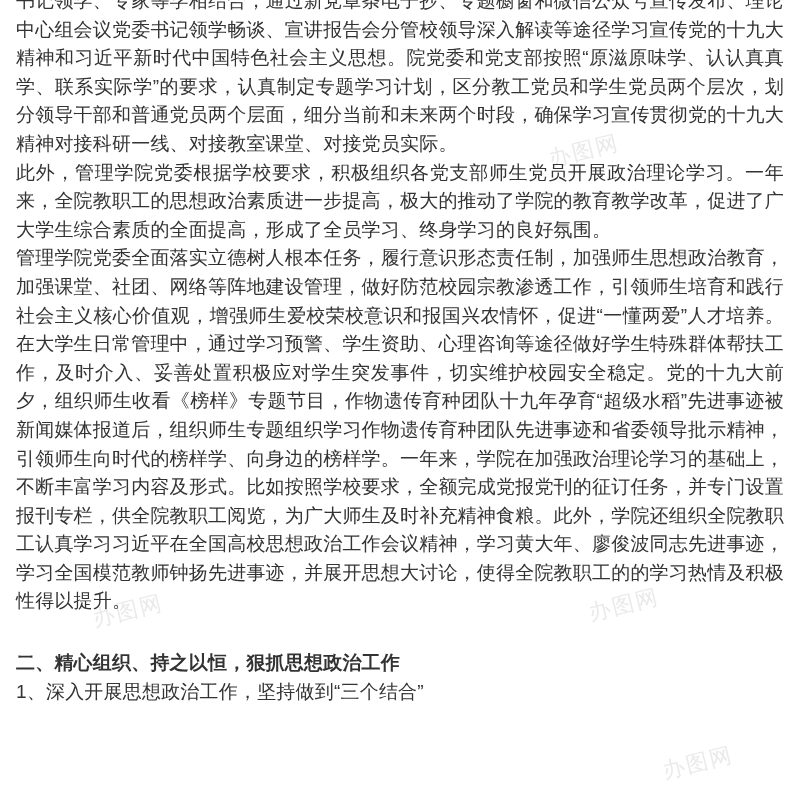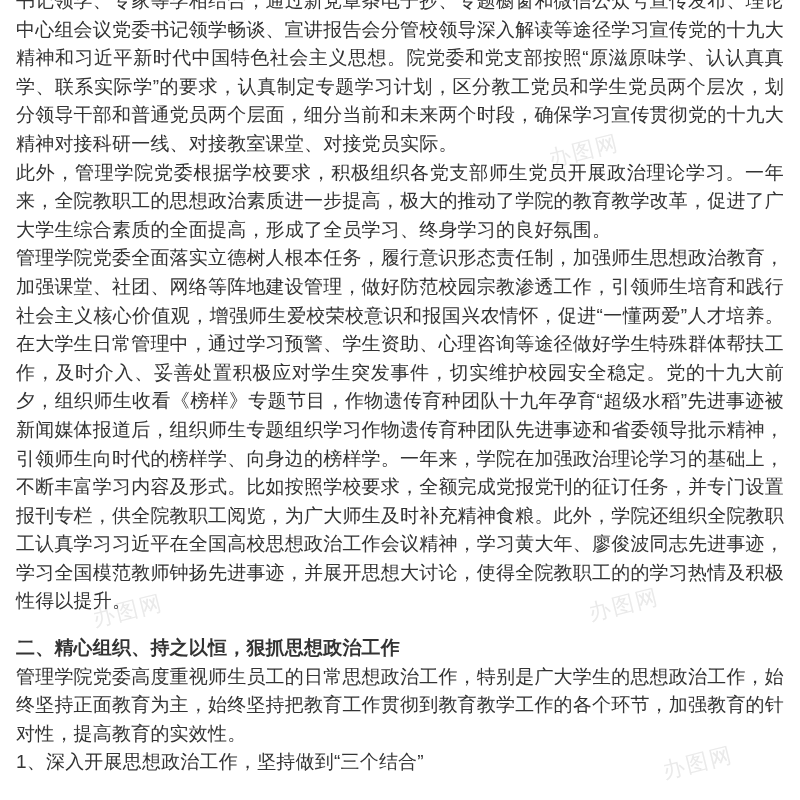--- a/index.html
+++ b/index.html
@@ -41,36 +41,35 @@
     width: 768px;
     z-index: 2;
     color: #333333;
     font-size: 19px;
     line-height: 28.6px;
     text-align: justify;
     letter-spacing: 0.2px;
   }
   .content p { margin: 0; }
   p.bold { font-weight: 700; }
-  p.spaced { margin-top: 18px; font-family: Liberation Serif, serif; }
+  p.spaced { margin-top: 33px; font-family: Liberation Serif, serif; }
 </style>
 </head>
 <body>
 
 <div class="page">
 
   <div class="watermark-layer">
     <span class="wm" style="left:548px; top:136px;">办图网</span>
     <span class="wm" style="left:92px; top:596px;">办图网</span>
     <span class="wm" style="left:588px; top:590px;">办图网</span>
     <span class="wm" style="left:662px; top:748px;">办图网</span>
   </div>
 
   <div class="content">
     <p>书记领学、专家等学相结合，通过新党章条电子抄、专题橱窗和微信公众号宣传发布、理论中心组会议党委书记领学畅谈、宣讲报告会分管校领导深入解读等途径学习宣传党的十九大精神和习近平新时代中国特色社会主义思想。院党委和党支部按照“原滋原味学、认认真真学、联系实际学”的要求，认真制定专题学习计划，区分教工党员和学生党员两个层次，划分领导干部和普通党员两个层面，细分当前和未来两个时段，确保学习宣传贯彻党的十九大精神对接科研一线、对接教室课堂、对接党员实际。</p>
     <p>此外，管理学院党委根据学校要求，积极组织各党支部师生党员开展政治理论学习。一年来，全院教职工的思想政治素质进一步提高，极大的推动了学院的教育教学改革，促进了广大学生综合素质的全面提高，形成了全员学习、终身学习的良好氛围。</p>
     <p>管理学院党委全面落实立德树人根本任务，履行意识形态责任制，加强师生思想政治教育，加强课堂、社团、网络等阵地建设管理，做好防范校园宗教渗透工作，引领师生培育和践行社会主义核心价值观，增强师生爱校荣校意识和报国兴农情怀，促进“一懂两爱”人才培养。在大学生日常管理中，通过学习预警、学生资助、心理咨询等途径做好学生特殊群体帮扶工作，及时介入、妥善处置积极应对学生突发事件，切实维护校园安全稳定。党的十九大前夕，组织师生收看《榜样》专题节目，作物遗传育种团队十九年孕育“超级水稻”先进事迹被新闻媒体报道后，组织师生专题组织学习作物遗传育种团队先进事迹和省委领导批示精神，引领师生向时代的榜样学、向身边的榜样学。一年来，学院在加强政治理论学习的基础上，不断丰富学习内容及形式。比如按照学校要求，全额完成党报党刊的征订任务，并专门设置报刊专栏，供全院教职工阅览，为广大师生及时补充精神食粮。此外，学院还组织全院教职工认真学习习近平在全国高校思想政治工作会议精神，学习黄大年、廖俊波同志先进事迹，学习全国模范教师钟扬先进事迹，并展开思想大讨论，使得全院教职工的的学习热情及积极性得以提升。</p>
     <p class="bold spaced">二、精心组织、持之以恒，狠抓思想政治工作</p>
-    <p>管理学院党委高度重视师生员工的日常思想政治工作，特别是广大学生的思想政治工作，始终坚持正面教育为主，始终坚持把教育工作贯彻到教育教学工作的各个环节，加强教育的针对性，提高教育的实效性。</p>
     <p>1、深入开展思想政治工作，坚持做到“三个结合”</p>
   </div>
 
 </div>
 
 </body></html>

